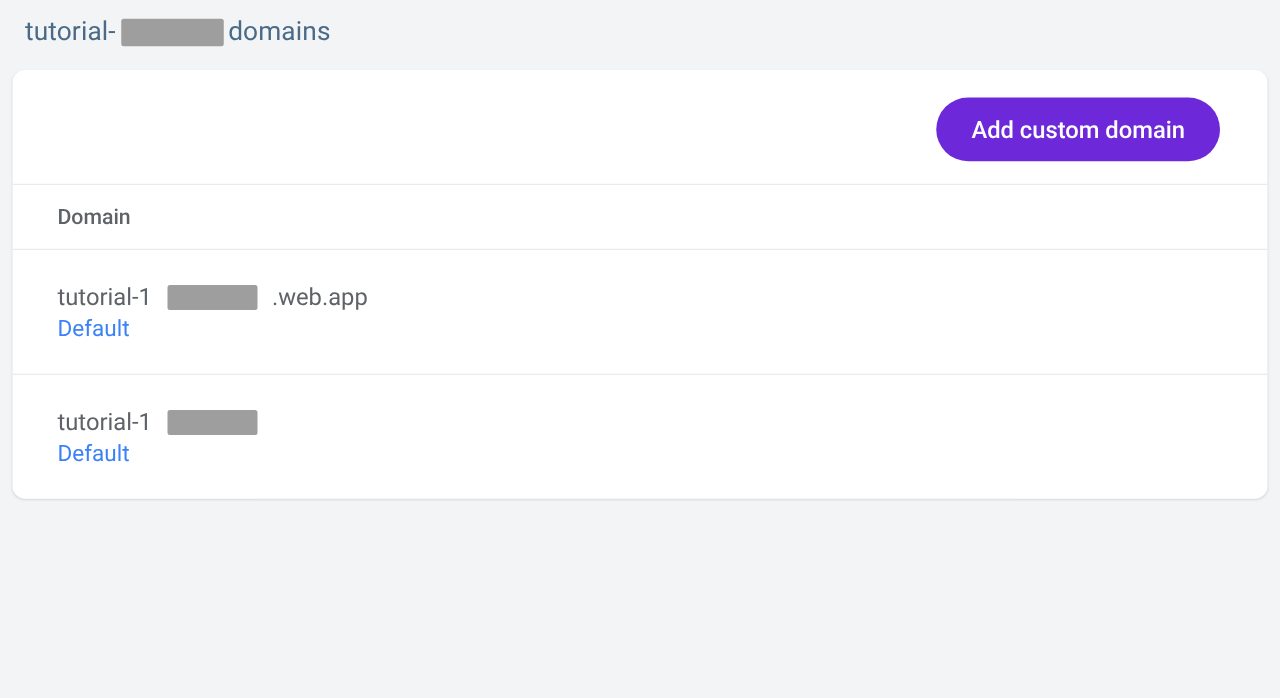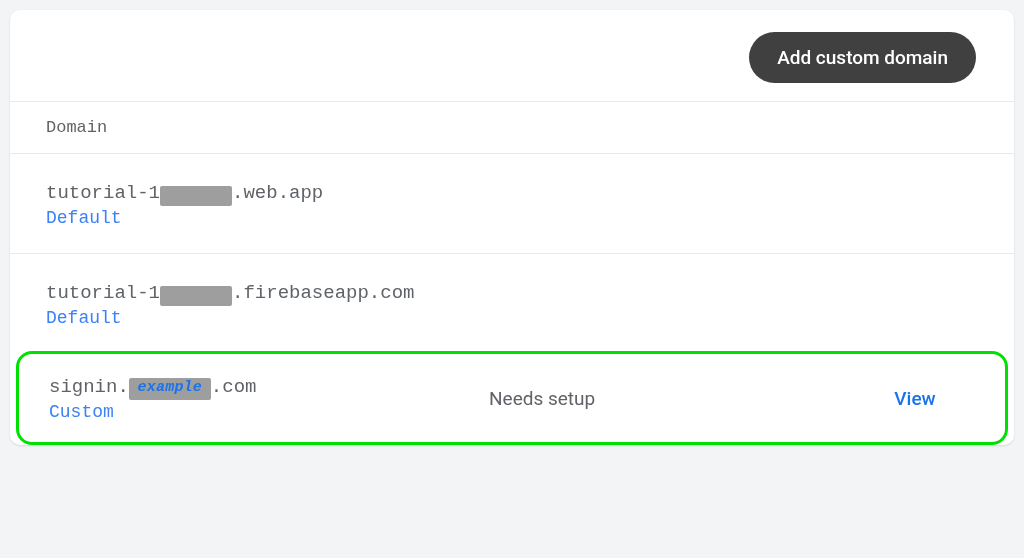--- a/index.html
+++ b/index.html
@@ -39,21 +39,21 @@
       box-shadow: 0 1px 2px rgba(60,64,67,0.15);
       padding-top: 22px;
       position: relative;
     }
     .toolbar {
       display: flex;
       justify-content: flex-end;
       padding: 0 38px 18px 38px;
     }
     .btn-primary {
-      background: #404040;
+      background: #6d28d9;
       color: #fff;
       border: none;
       font-size: 19px;
       font-weight: 500;
       padding: 14px 28px;
       border-radius: 26px;
       cursor: pointer;
       font-family: inherit;
     }
     .row {
@@ -64,29 +64,29 @@
       padding: 0 36px;
     }
     .row.head {
       min-height: 52px;
       border-top: 1px solid #e8eaed;
       font-weight: 500;
       color: #5f6368;
       font-size: 17px;
     }
     .row.head .col { padding: 0; }
-    .col-domain { flex: 0 0 440px; font-family: Liberation Mono, monospace; }
+    .col-domain { flex: 0 0 440px; }
     .col-status  { flex: 1 1 auto; }
     .col-action  { flex: 0 0 120px; text-align: center; }
     .domain-name {
       font-size: 19px;
       color: #5f6368;
       display: flex;
-      align-items: flex-end;
-      gap: 0;
+      align-items: center;
+      gap: 12px;
       line-height: 26px;
     }
     .domain-type {
       font-size: 18px;
       color: #3b82f6;
       margin-top: 2px;
     }
     .status-text {
       font-size: 19px;
       color: #5f6368;
@@ -116,20 +116,25 @@
       font-size: 15px;
       font-style: italic;
       letter-spacing: 0.2px;
     }
   </style>
 </head>
 <body>
 
 <div class="page">
 
+  <h2 class="page-title">
+    <span>tutorial-</span>
+    <span class="redact redact-title"></span>
+    <span> domains</span>
+  </h2>
 
   <div class="card">
 
     <div class="toolbar">
       <button class="btn-primary">Add custom domain</button>
     </div>
 
     <div class="row head">
       <div class="col col-domain">Domain</div>
       <div class="col col-action"></div>
@@ -146,37 +151,22 @@
       </div>
       <div class="col col-status"><span class="status-text"></span></div>
       <div class="col col-action"></div>
     </div>
 
     <div class="row">
       <div class="col col-domain">
         <div class="domain-name">
           <span>tutorial-1</span>
             <span class="redact red-md"></span>
-            <span>.firebaseapp.com</span>
         </div>
         <div class="domain-type">Default</div>
       </div>
       <div class="col col-status"><span class="status-text"></span></div>
       <div class="col col-action"></div>
     </div>
 
-    <div class="row highlight">
-      <div class="col col-domain">
-        <div class="domain-name">
-          <span>signin.</span>
-            <span class="redact red-lg">
-              <span class="overlay-text">example</span>
-            </span>
-            <span>.com</span>
-        </div>
-        <div class="domain-type">Custom</div>
-      </div>
-      <div class="col col-status"><span class="status-text">Needs setup</span></div>
-      <div class="col col-action"><span class="link-action">View</span></div>
-    </div>
 
   </div>
 </div>
 
 </body></html>

